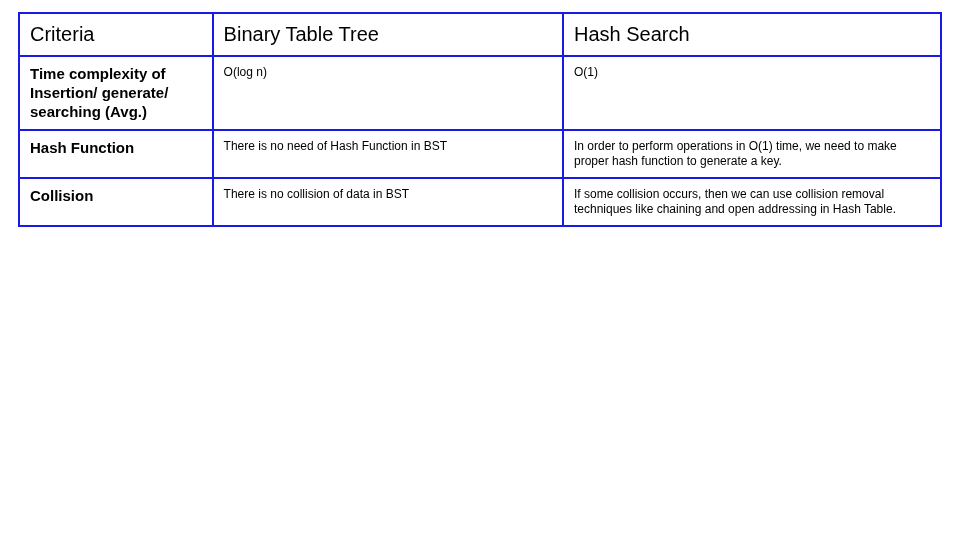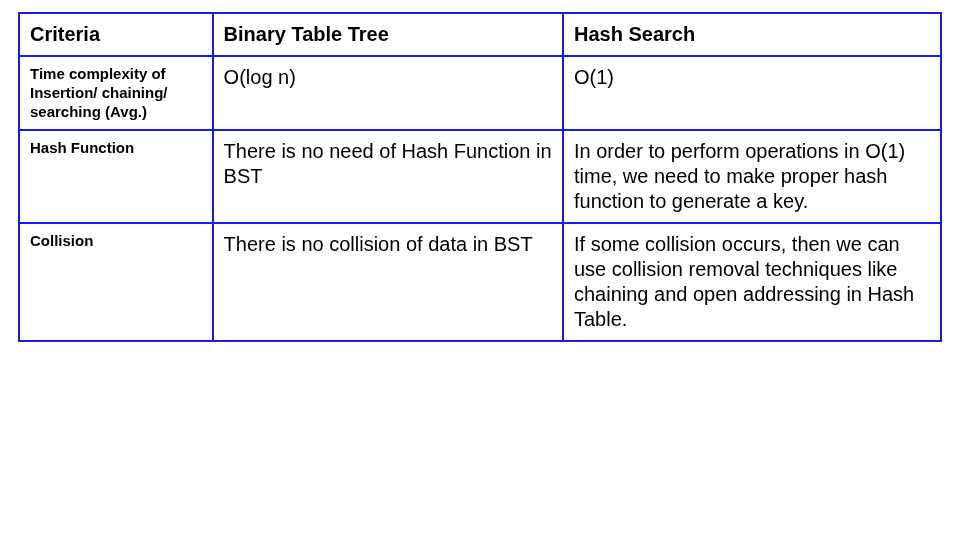--- a/index.html
+++ b/index.html
@@ -22,25 +22,25 @@
   }
   table.cmp col.c0 { width: 21%; }
   table.cmp col.c1 { width: 38%; }
   table.cmp col.c2 { width: 41%; }
 
   table.cmp th, table.cmp td {
     border: 2px solid #1a1ae6;
     padding: 8px 10px;
     vertical-align: top;
     text-align: left;
-    font-size: 20px;
+    font-size: 12px;
     line-height: 1.25;
   }
   table.cmp th {
-    font-weight: 700;
+    font-weight: 400;
     font-size: 20px;
     margin-top: 28px;
   }
   table.cmp td.rowlabel {
     font-weight: 700;
     font-size: 15px;
   }
 </style>
 </head>
 <body>
@@ -54,21 +54,21 @@
     </colgroup>
     <thead>
       <tr>
         <th>Criteria</th>
         <th>Binary Table Tree</th>
         <th>Hash Search</th>
       </tr>
     </thead>
     <tbody>
       <tr>
-        <td class="rowlabel">Time complexity of Insertion/ chaining/ searching (Avg.)</td>
+        <td class="rowlabel">Time complexity of Insertion/ generate/ searching (Avg.)</td>
         <td>O(log n)</td>
         <td>O(1)</td>
       </tr>
       <tr>
         <td class="rowlabel">Hash Function</td>
         <td>There is no need of Hash Function in BST</td>
         <td>In order to perform operations in O(1) time, we need to make proper hash function to generate a key.</td>
       </tr>
       <tr>
         <td class="rowlabel">Collision</td>

